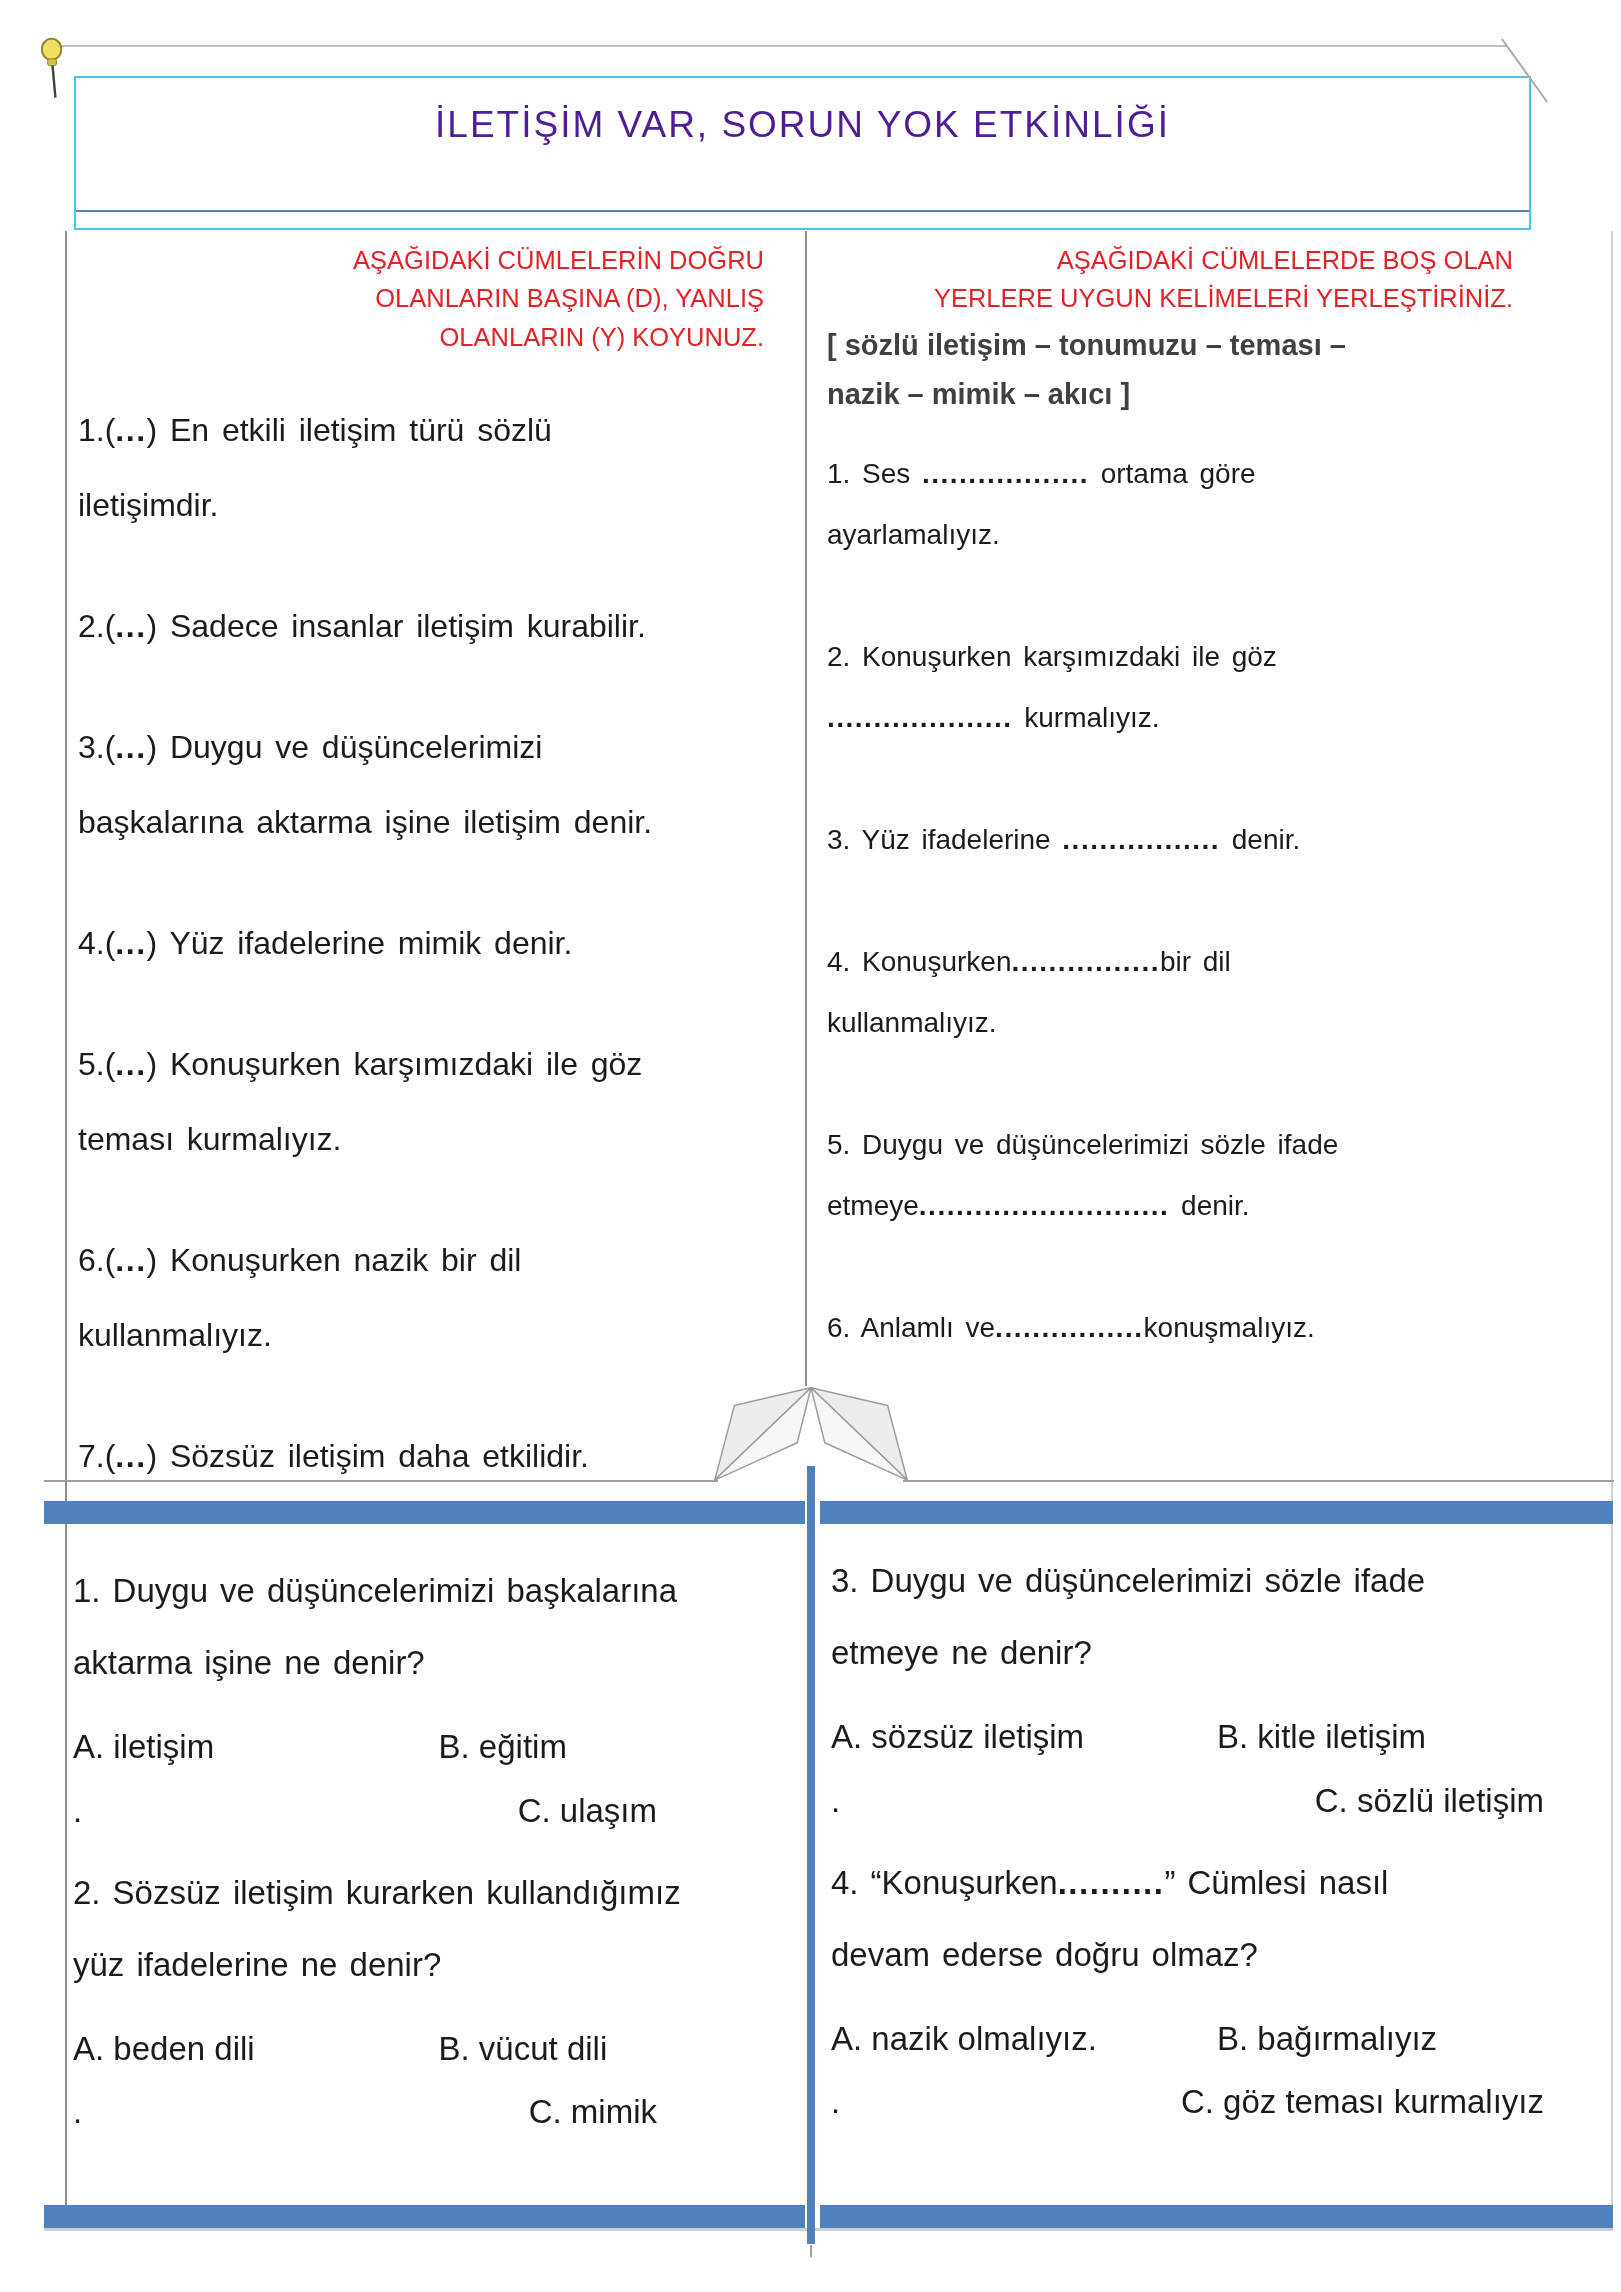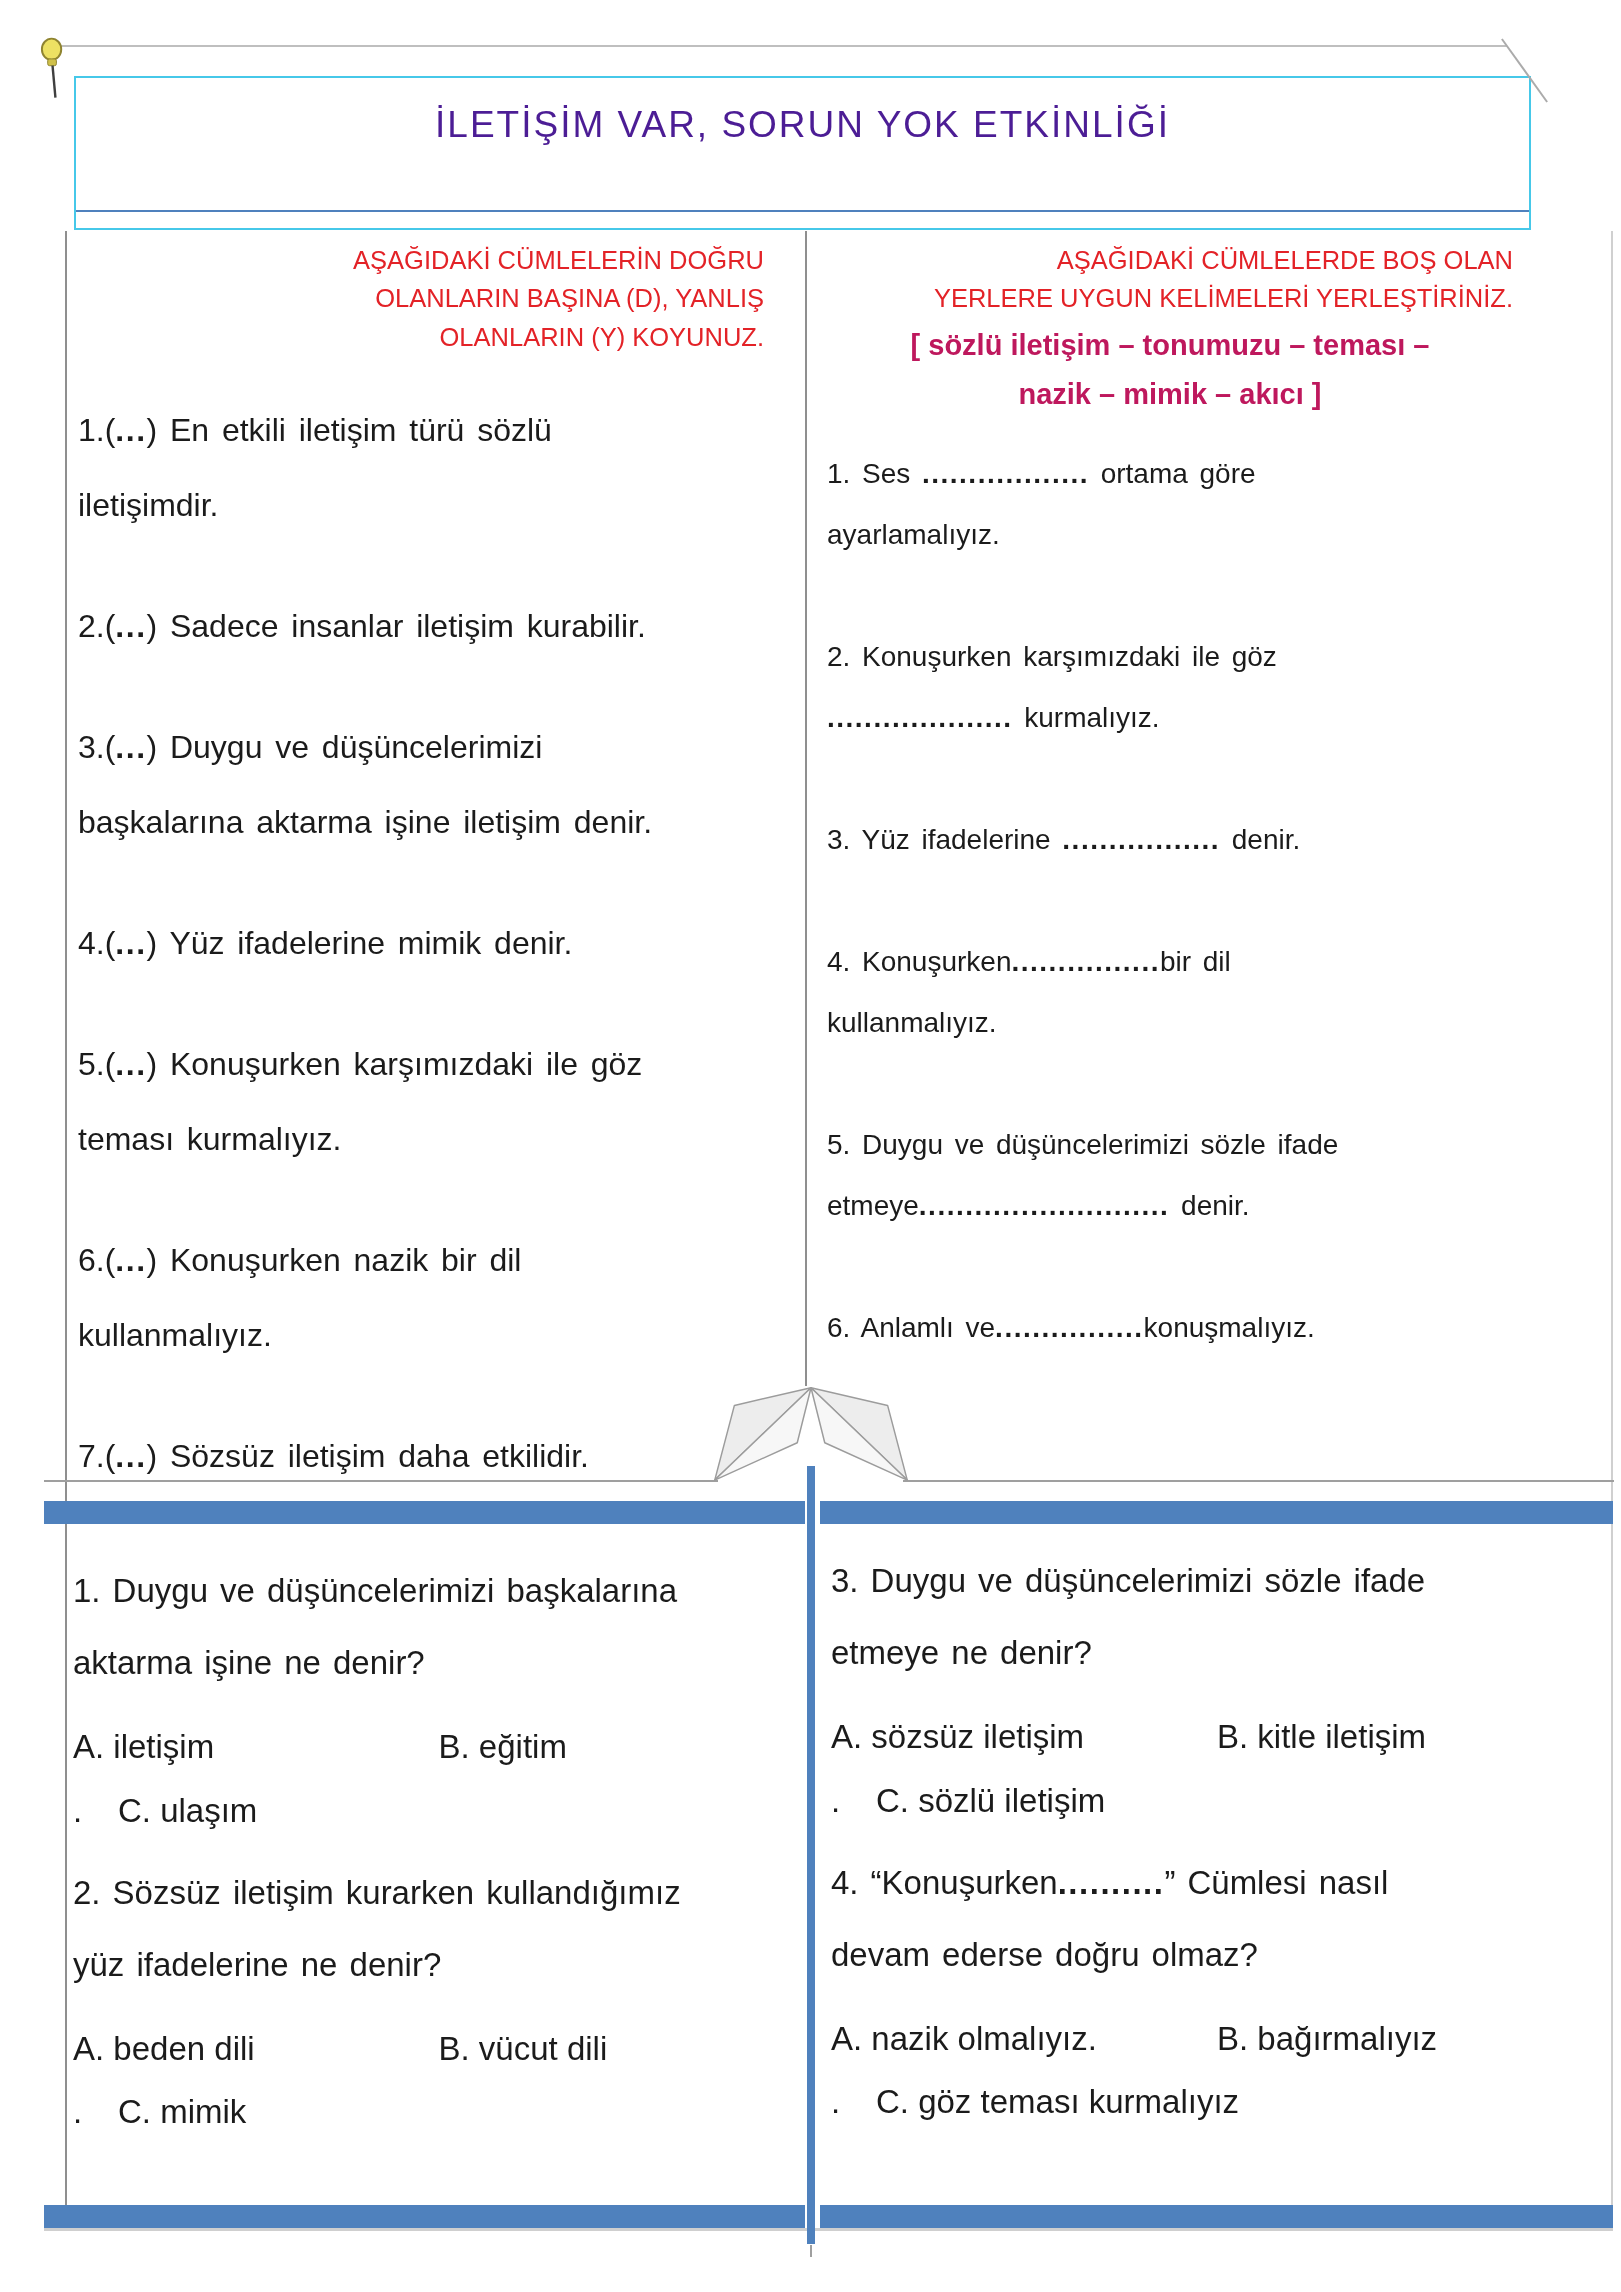--- a/index.html
+++ b/index.html
@@ -32,36 +32,36 @@
   .bar-shadow{position:absolute;left:44px;top:2228px;width:1569px;height:2.9px;background:#cfcfcf}
   .v-blue{position:absolute;left:807px;top:1466px;width:7.8px;height:778px;background:#4f81bd}
   .div-tail{position:absolute;left:810px;top:2245px;width:2px;height:11.8px;background:#9f9f9f}
 
   
   .col-left{position:absolute;left:78px;top:241px;width:686px}
   .col-right{position:absolute;left:827px;top:241px;width:686px}
   .red-header{color:#e32227;text-align:right;font-size:25.5px;line-height:1.5;white-space:pre-line}
   .col-left .red-header{margin-bottom:37px}
   .col-right .red-header{margin-bottom:3.9px}
-  .word-bank{color:#be185d;font-weight:700;text-align:center;font-size:29px;line-height:49px;
+  .word-bank{color:#404040;font-weight:700;font-size:29px;line-height:49px;
              white-space:pre-line;margin-bottom:23.5px}
   .titem{font-size:32px;line-height:75px;margin-bottom:46px;white-space:pre-line;word-spacing:3.9px}
   .fitem{font-size:28px;line-height:61px;margin-bottom:61px;white-space:pre-line;word-spacing:3.9px}
   .dots{font-weight:700;letter-spacing:1.5px}
 
   
   .quiz-left{position:absolute;left:73px;top:1555px;width:731px}
   .quiz-right{position:absolute;left:831px;top:1545px;width:772px}
   .qblock + .qblock{margin-top:27.4px}
   .qtext{font-size:33px;line-height:72px;white-space:pre-line;word-spacing:2.9px}
   .opts{display:flex;margin-top:29px;font-size:33px}
   .opts .opt{width:50%}
   .copt{display:flex;margin-top:25.5px;font-size:33px}
   .cdot{width:45px}
-  .ctext{flex:1;text-align:left}
+  .ctext{flex:1;text-align:right}
   .quiz-left .ctext{margin-right:147px}
   .quiz-right .ctext{margin-right:59px}
 </style>
 </head>
 <body>
 
 <div>
 
   <div class="sheetline"></div>
 

